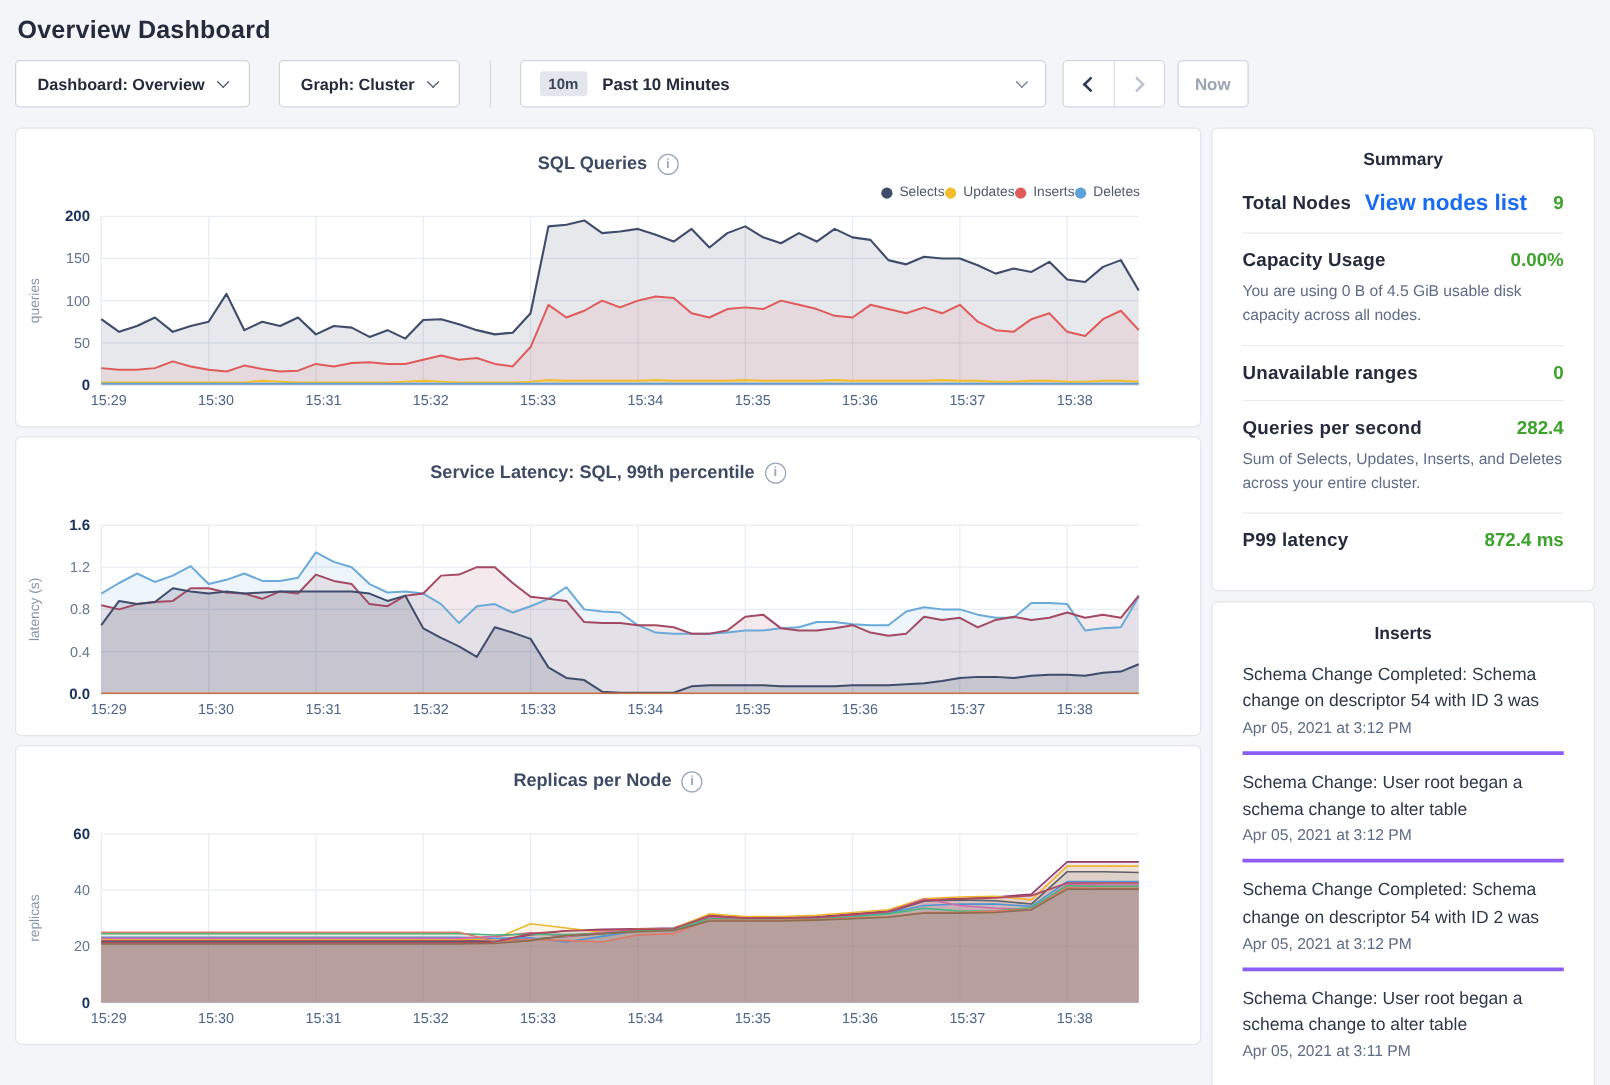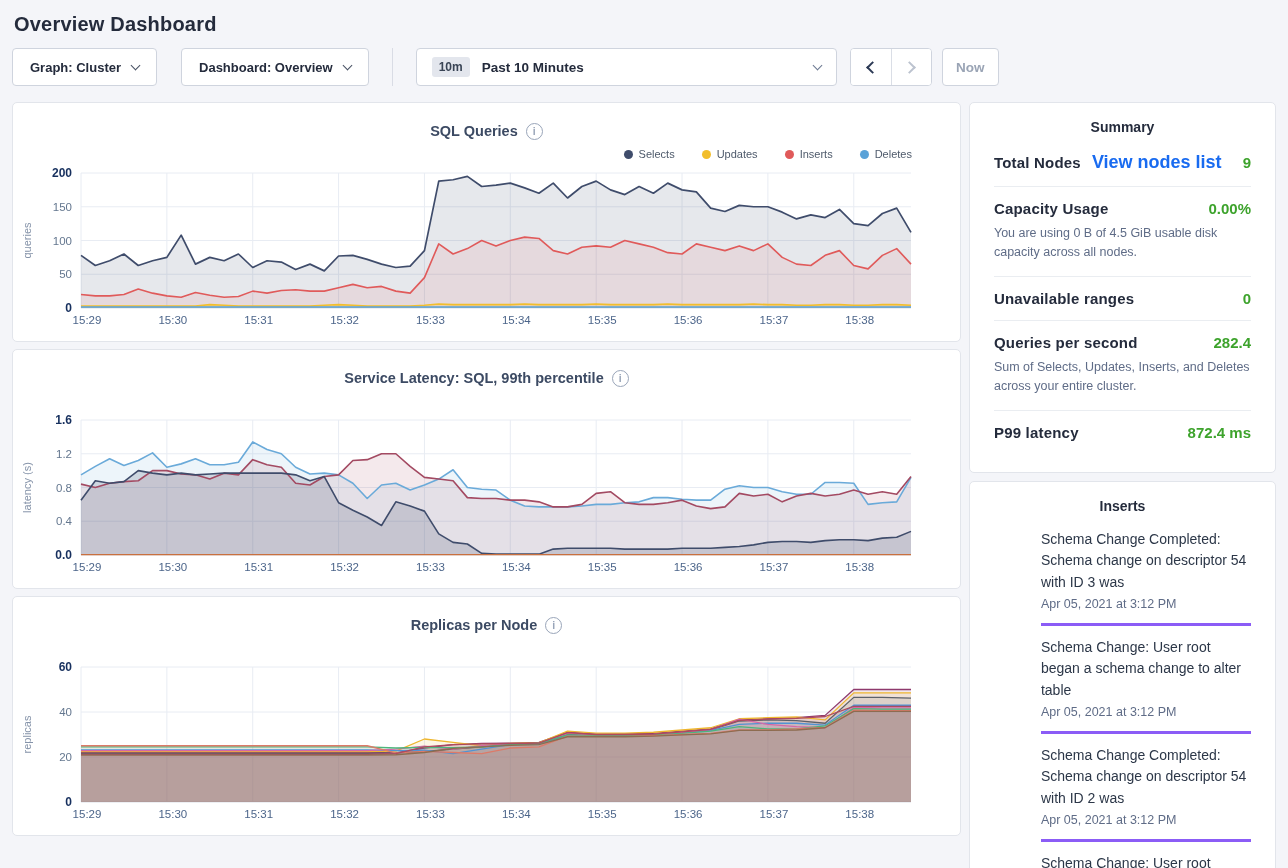--- a/index.html
+++ b/index.html
@@ -45,54 +45,54 @@
   .panel { background:#fff; border:1px solid #e2e5eb; border-radius:5px; }
 
   
   .chart-panel { height:240px; padding:0 2px; overflow:hidden; }
   .chart-head { padding-top:16px; height:40px; display:flex; align-items:center; justify-content:center; gap:8px; }
   .chart-title { font-size:14.5px; font-weight:700; color:#3c4a63; }
   .info-icon {
     width:17px; height:17px; border:1.5px solid #99a5b9; border-radius:50%; color:#99a5b9;
     font-size:10.5px; line-height:14px; text-align:center; font-weight:700; font-style:normal; cursor:pointer;
   }
-  .legend-row { height:22px; display:flex; justify-content:flex-end; align-items:center; gap:27px; padding-right:46px; }
+  .legend-row { height:22px; display:flex; justify-content:flex-end; align-items:center; padding-right:46px; }
   .legend-item { display:flex; align-items:center; gap:6px; font-size:11px; color:#4e5a6b; }
   .legend-dot { width:9px; height:9px; border-radius:50%; flex:none; }
 
   
   .side-panel { padding:16px 24px 18px; }
   .side-heading { margin:0 0 4px; text-align:center; font-size:14px; font-weight:700; color:#242b3c; }
   .sum-row { padding:13px 0; }
   .sum-row + .sum-row { border-top:1px solid #eaedf1; }
   .sum-main { display:flex; align-items:center; }
   .sum-label { font-weight:700; font-size:15px; color:#242b3c; letter-spacing:.2px; }
   .sum-link { font-weight:700; font-size:18px; color:#196bf0; text-decoration:none; margin-left:11px; }
   .sum-value { font-weight:700; font-size:15px; color:#3da32c; margin-left:auto; white-space:nowrap; }
   .sum-note { margin:7px 0 0; font-size:12.5px; color:#5f6c87; line-height:1.55; }
   .events-panel { flex:1; overflow:hidden; }
-  .event-item { padding:11px 0 12px;margin-left:47px; }
+  .event-item { padding:11px 0 12px; }
   .event-item + .event-item { border-top:3px solid #8b5cf6; }
   .event-msg { margin:0; font-size:14px; color:#2c3748; line-height:1.55; }
   .event-time { margin-top:3px; font-size:12.5px; color:#5f6c87; }
 </style>
 </head>
 <body>
 
 <div class="header">
   <h1 class="page-title">Overview Dashboard</h1>
 </div>
 
 <div class="toolbar">
+  <button class="btn dd m-r23">
+    <span>Dashboard: Overview</span>
+    <span class="chev"></span>
+  </button>
   <button class="btn dd m-r24">
     <span>Graph: Cluster</span>
-    <span class="chev"></span>
-  </button>
-  <button class="btn dd m-r23">
-    <span>Dashboard: Overview</span>
     <span class="chev"></span>
   </button>
   <div class="vdivider"></div>
   <button class="btn time-picker">
     <span class="badge">10m</span>
     <span>Past 10 Minutes</span>
     <span class="chev tp-chev"></span>
   </button>
   <div class="arrow-group">
     <button class="arrow-btn">

